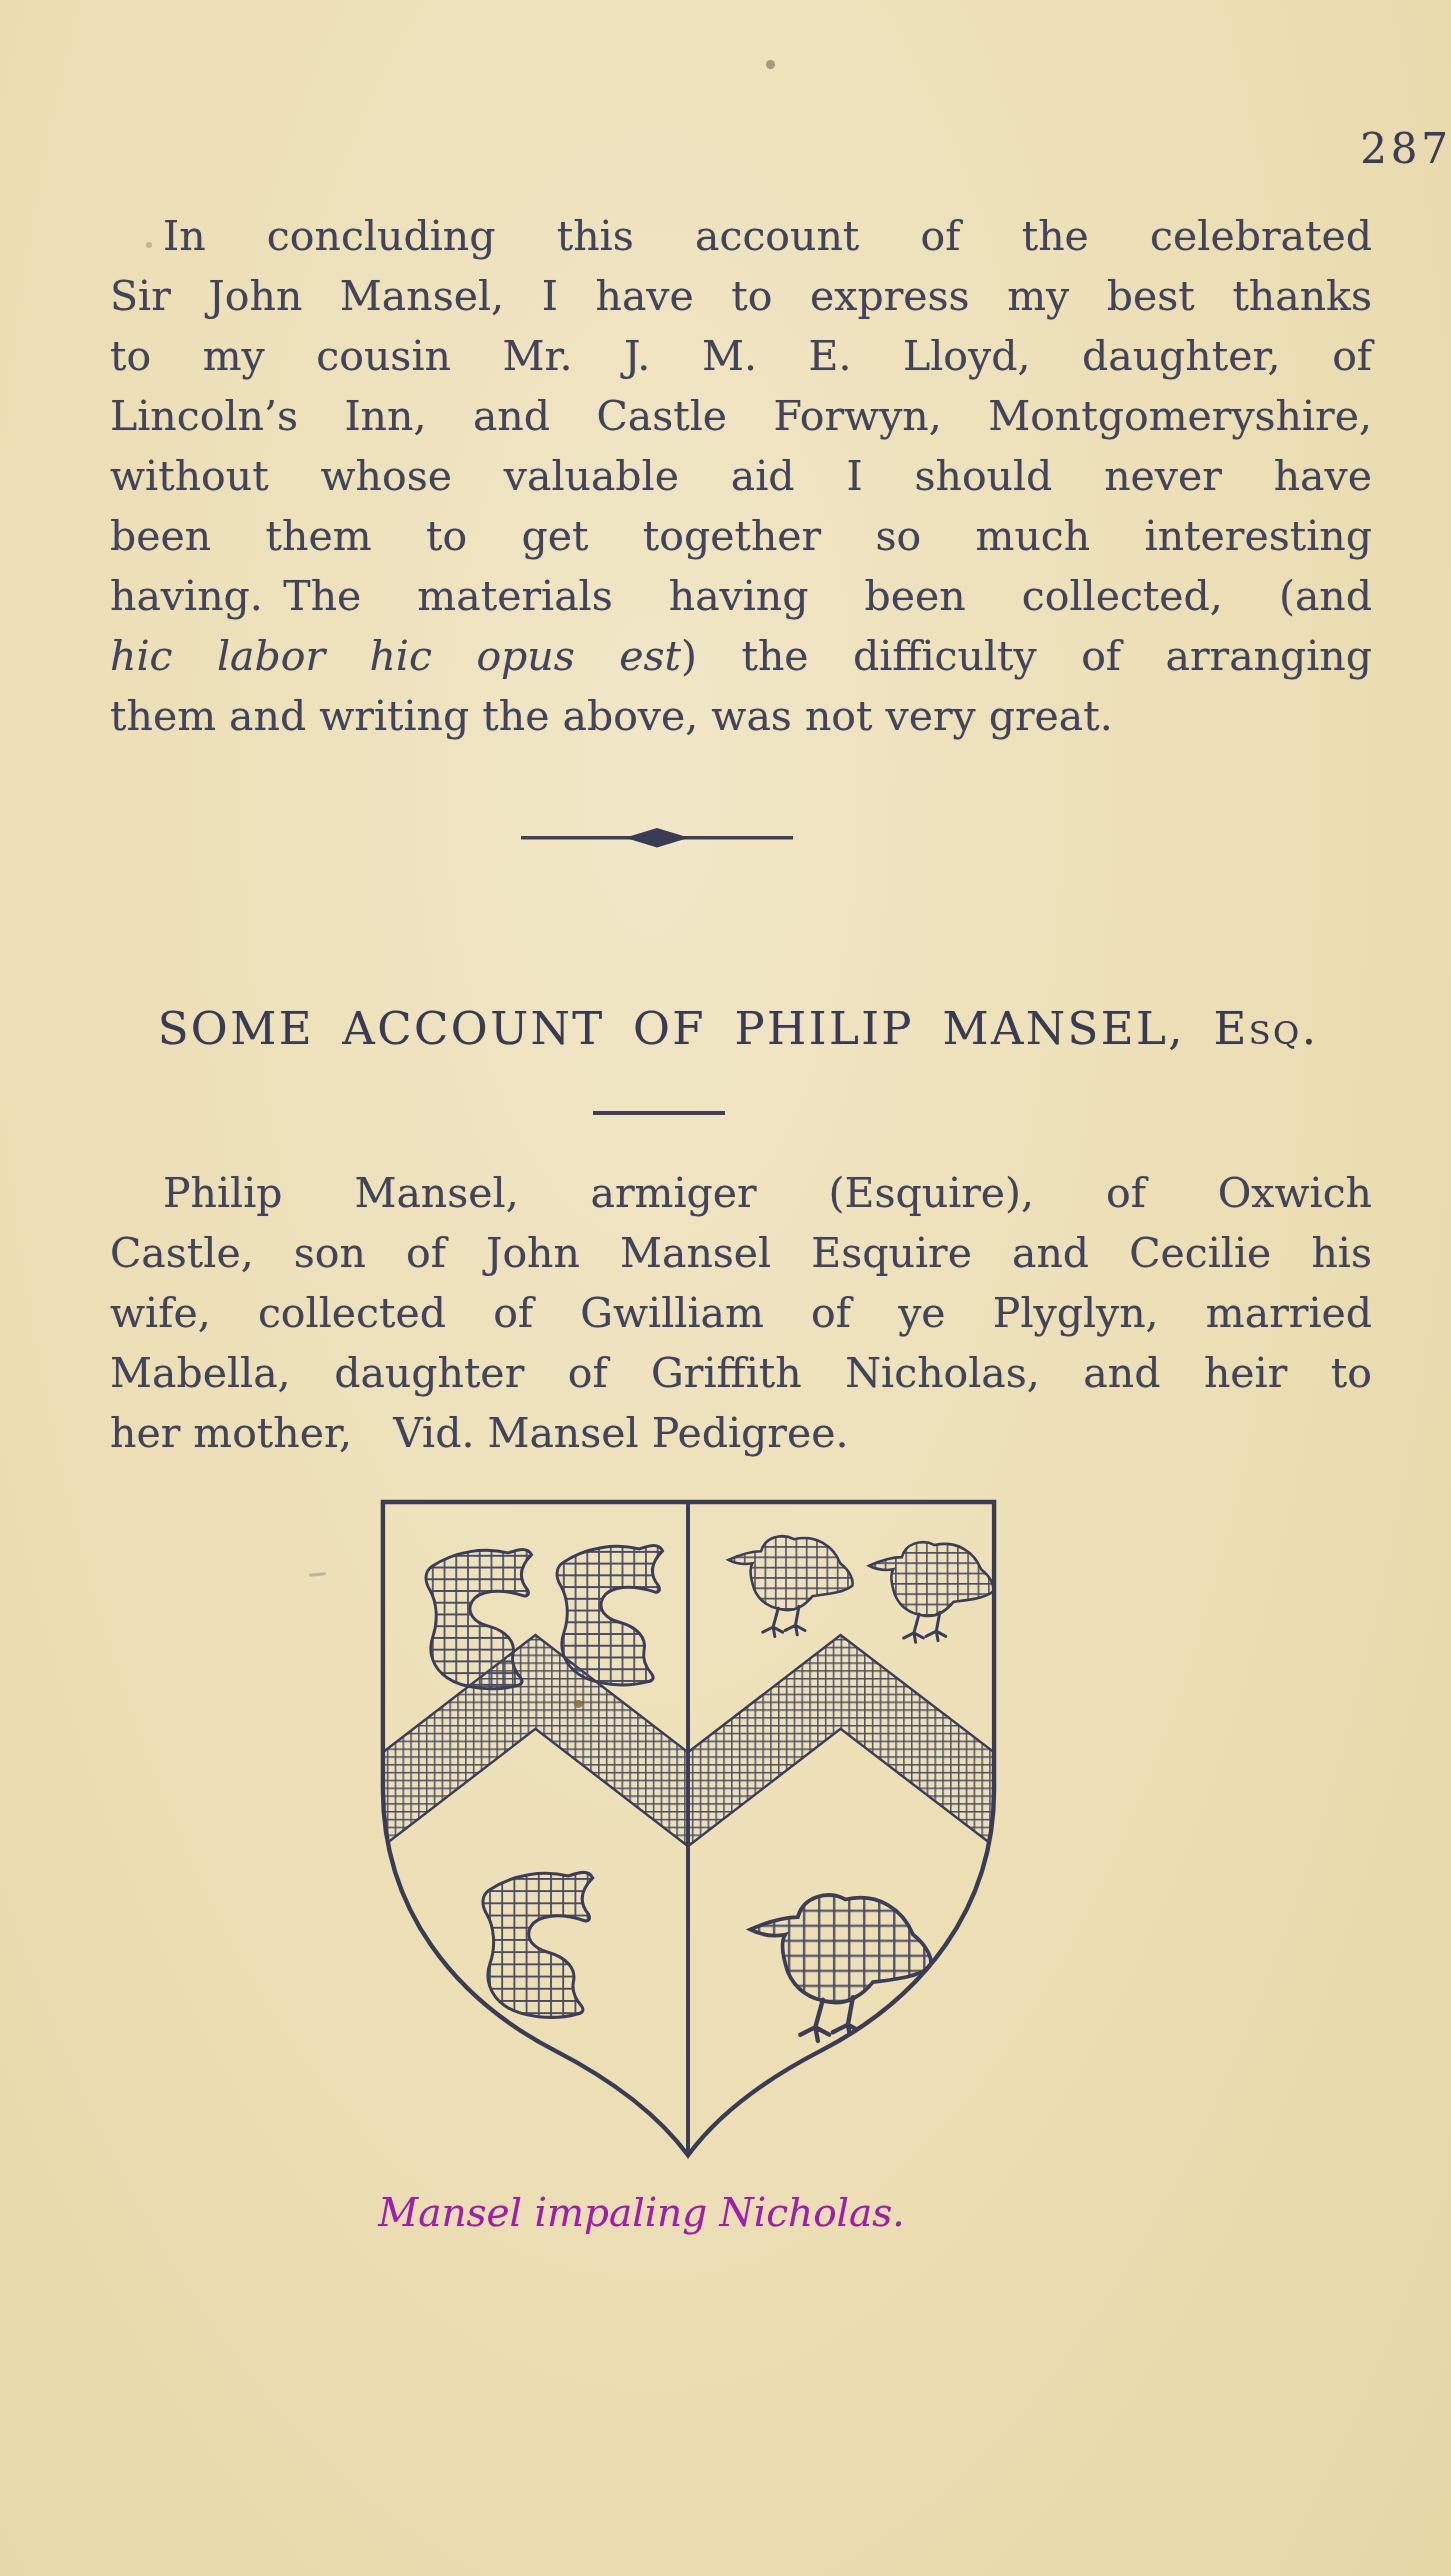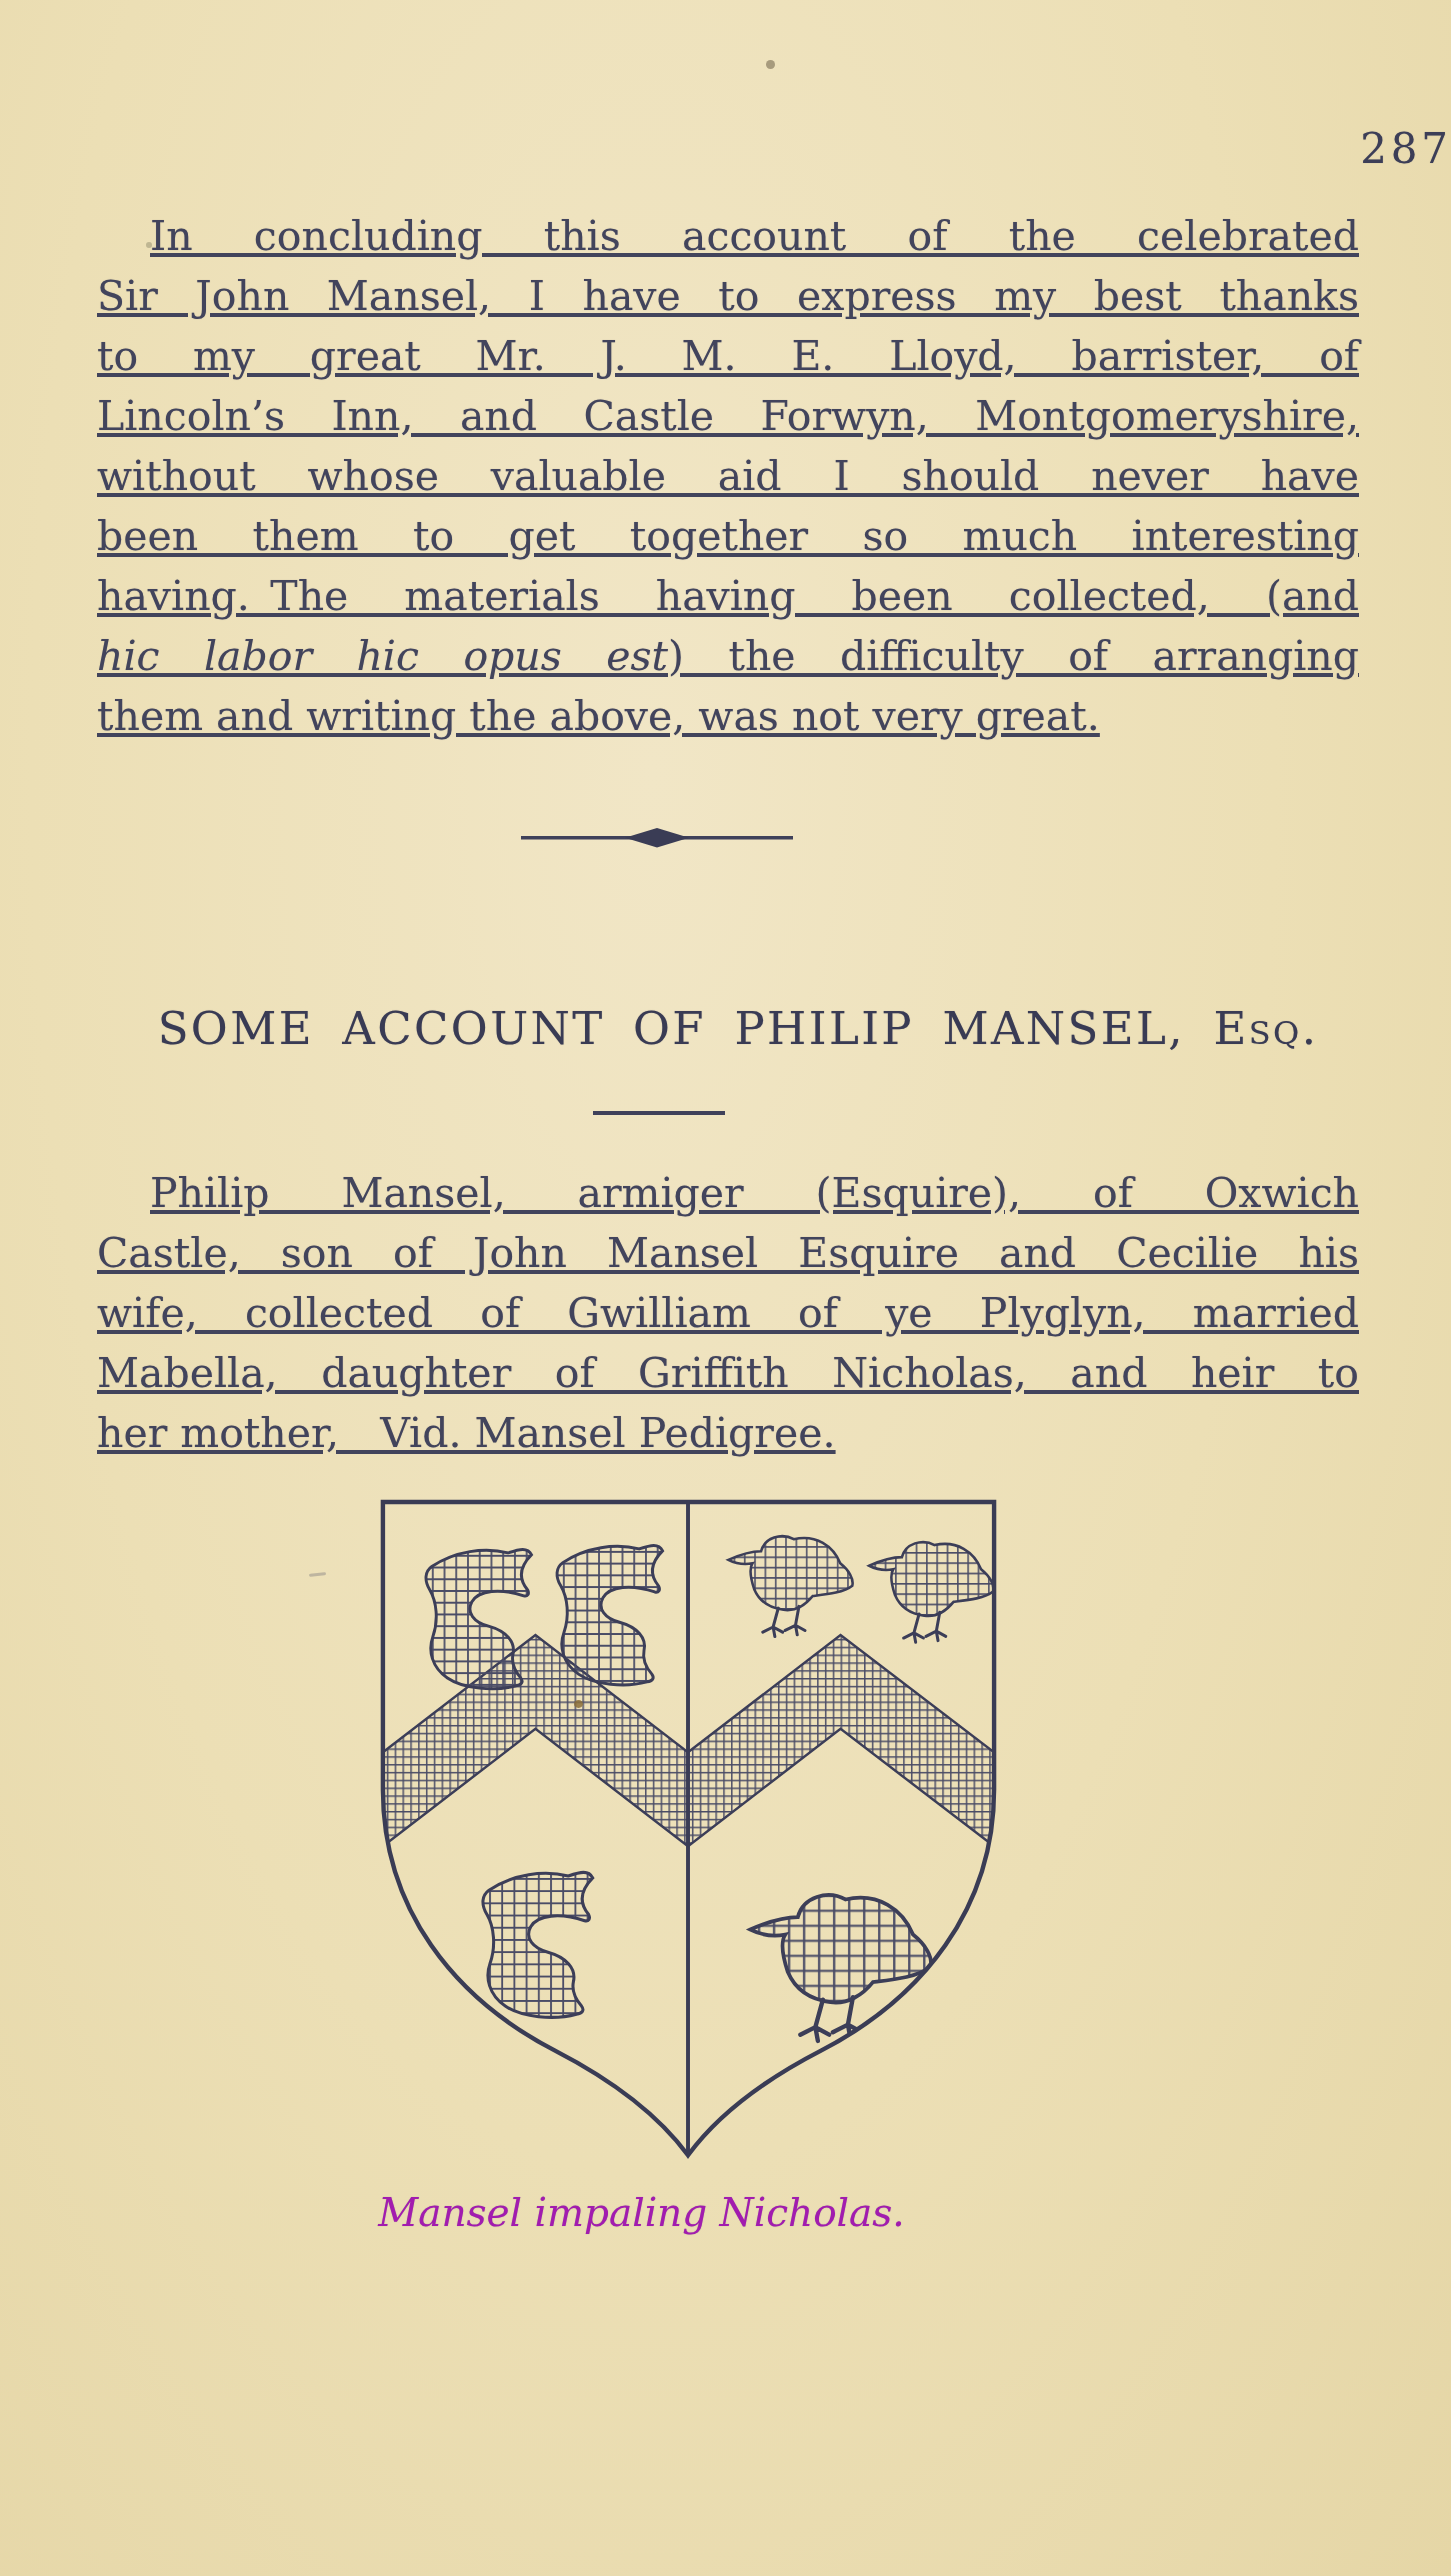--- a/index.html
+++ b/index.html
@@ -8,21 +8,21 @@
     background:#ecdfb5;
     background-image:radial-gradient(ellipse at 45% 30%, #f1e6c6 0%, #ecdfb5 55%, #e5d6a6 100%);
     font-family:"DejaVu Serif","Liberation Serif",serif;
     color:#42445c;
   }
   .pagenum{
     position:absolute;top:124px;left:0;width:1452px;text-align:right;
     font-size:42px;letter-spacing:3.9px;color:#3c3e57;
     text-shadow:0 0 1px rgba(60,62,88,.35);
   }
-  .par{position:absolute;left:97px;width:1262px;text-decoration:underline;}
+  .par{position:absolute;left:110px;width:1262px;}
   .par1{top:206px;}
   .par2{top:1163px;}
   .line{
     height:60px;line-height:60px;font-size:41px;
     text-align:justify;text-align-last:justify;
     color:#42445c;text-shadow:0 0 1px rgba(62,64,90,.30);
   }
   .par .line:first-child{text-indent:53px;}
   .par .line:last-child{text-align-last:left;}
   .it{font-style:italic;}
@@ -50,21 +50,21 @@
 </head>
 <body>
 
 <div>
 
   <div class="pagenum">287</div>
 
   <div class="par par1">
       <div class="line"><span>In concluding this account of the celebrated</span></div>
       <div class="line"><span>Sir John Mansel, I have to express my best thanks</span></div>
-      <div class="line"><span>to my great Mr. J. M. E. Lloyd, barrister, of</span></div>
+      <div class="line"><span>to my cousin Mr. J. M. E. Lloyd, daughter, of</span></div>
       <div class="line"><span>Lincoln’s Inn, and Castle Forwyn, Montgomeryshire,</span></div>
       <div class="line"><span>without whose valuable aid I should never have</span></div>
       <div class="line"><span>been them to get together so much interesting</span></div>
       <div class="line"><span>having. The materials having been collected, (and</span></div>
       <div class="line"><span class="it">hic labor hic opus est</span><span>) the difficulty of arranging</span></div>
       <div class="line"><span>them and writing the above, was not very great.</span></div>
     </div>
 
   <div class="divider">
     <svg width="272" height="21.4" viewBox="0 0 280 22">

